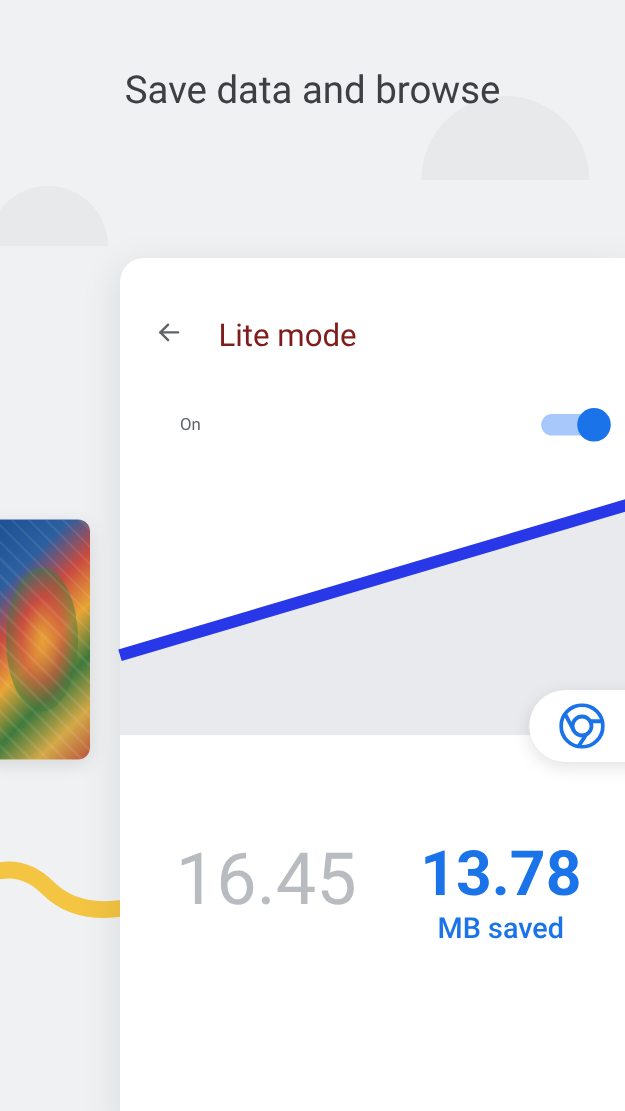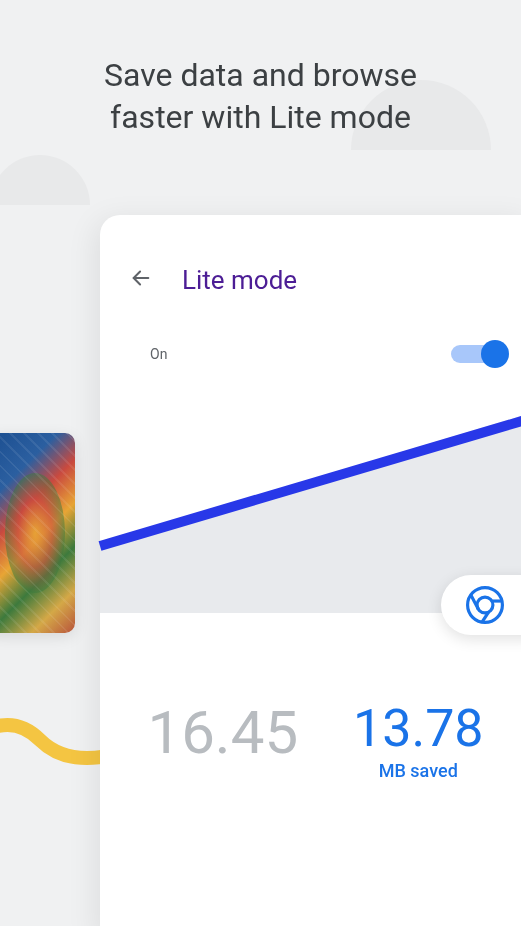--- a/index.html
+++ b/index.html
@@ -64,21 +64,21 @@
       align-items: center;
       padding: 0 30px;
       gap: 30px;
     }
     .back-arrow {
       color: #5f6368;
       font-size: 22px;
     }
     .card-title {
       font-size: 26px;
-      color: #4c1d95;
+      color: #7f1d1d;
       font-weight: 400;
     }
     
     .toggle-row {
       display: flex;
       justify-content: space-between;
       align-items: center;
       padding: 50px 30px 0 50px;
     }
     .toggle-label {
@@ -165,25 +165,25 @@
       line-height: 1;
     }
     .stat-label-grey {
       font-size: 18px;
       color: #b8bcc0;
       margin-top: 5px;
     }
     .stat-value-blue {
       font-size: 52px;
       color: #1a73e8;
-      font-weight: 400;
+      font-weight: 700;
       line-height: 1;
     }
     .stat-label-blue {
-      font-size: 18px;
+      font-size: 24px;
       color: #1a73e8;
       font-weight: 500;
       margin-top: 5px;
     }
     
     
     .art-piece {
       position: absolute;
       left: -15px;
       top: 433px;
@@ -227,21 +227,20 @@
     }
   </style>
 </head>
 <body>
 
 <div class="cloud-left"></div>
 <div class="cloud-right"></div>
 
 <div class="headline">
   <span>Save data and browse</span><br>
-  <span>faster with Lite mode</span>
 </div>
 
 <div class="art-piece"></div>
 
 <div class="yellow-wave">
   <svg viewBox="0 0 140 100">
     <path d="M -10 40 Q 30 10, 60 40 T 150 50" stroke="#f4c542" stroke-width="14" fill="none" stroke-linecap="round"></path>
   </svg>
 </div>
 

